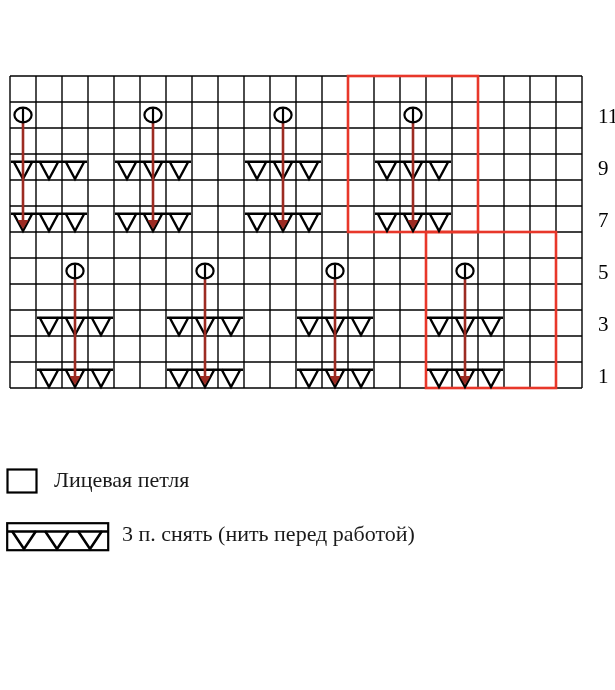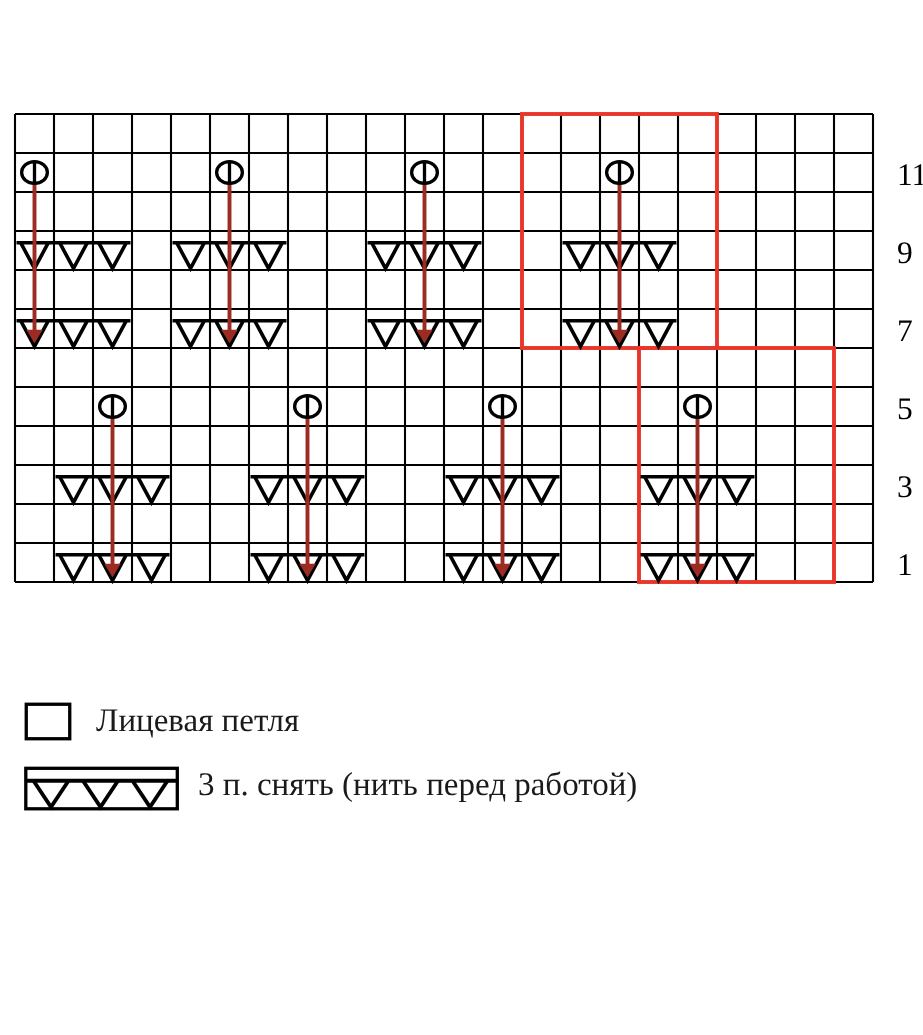--- a/index.html
+++ b/index.html
@@ -35,21 +35,21 @@
     position: absolute;
     font-family: "Liberation Serif", serif;
     font-size: 21px;
     color: #000;
     text-align: left;
   }
 
   
   #legend {
     position: absolute;
-    left: 16px;
+    left: 6px;
     top: 466px;
     width: 600px;
   }
   .legend-row {
     display: flex;
     align-items: flex-start;
     margin-bottom: 6px;
   }
   .legend-symbol {
     flex: 0 0 auto;
@@ -218,21 +218,21 @@
 <div id="legend">
   <div class="legend-row">
     <div class="legend-symbol">
       <svg width="36" height="30" viewBox="0 0 36 30">
         <rect x="1.5" y="3.5" width="29" height="23" fill="#ffffff" stroke="#000000" stroke-width="2.2"></rect>
       </svg>
     </div>
     <div class="legend-text">Лицевая петля</div>
   </div>
 
-  <div class="legend-row" style="margin-top:8px;">
+  <div class="legend-row" style="margin-top:20px;">
     <div class="legend-symbol">
       <svg width="104" height="34" viewBox="0 0 104 34">
         <rect x="1.2" y="3.2" width="101" height="27" fill="#ffffff" stroke="#000000" stroke-width="2.2"></rect>
         <line x1="2" y1="11.5" x2="102" y2="11.5" stroke="#000000" stroke-width="2.6"></line>
         <path d="M6 11 L18 29 L30 11" fill="none" stroke="#000000" stroke-width="2.6"></path>
         <path d="M39 11 L51 29 L63 11" fill="none" stroke="#000000" stroke-width="2.6"></path>
         <path d="M72 11 L84 29 L96 11" fill="none" stroke="#000000" stroke-width="2.6"></path>
       </svg>
     </div>
     <div class="legend-text">3 п. снять (нить перед работой)</div>

